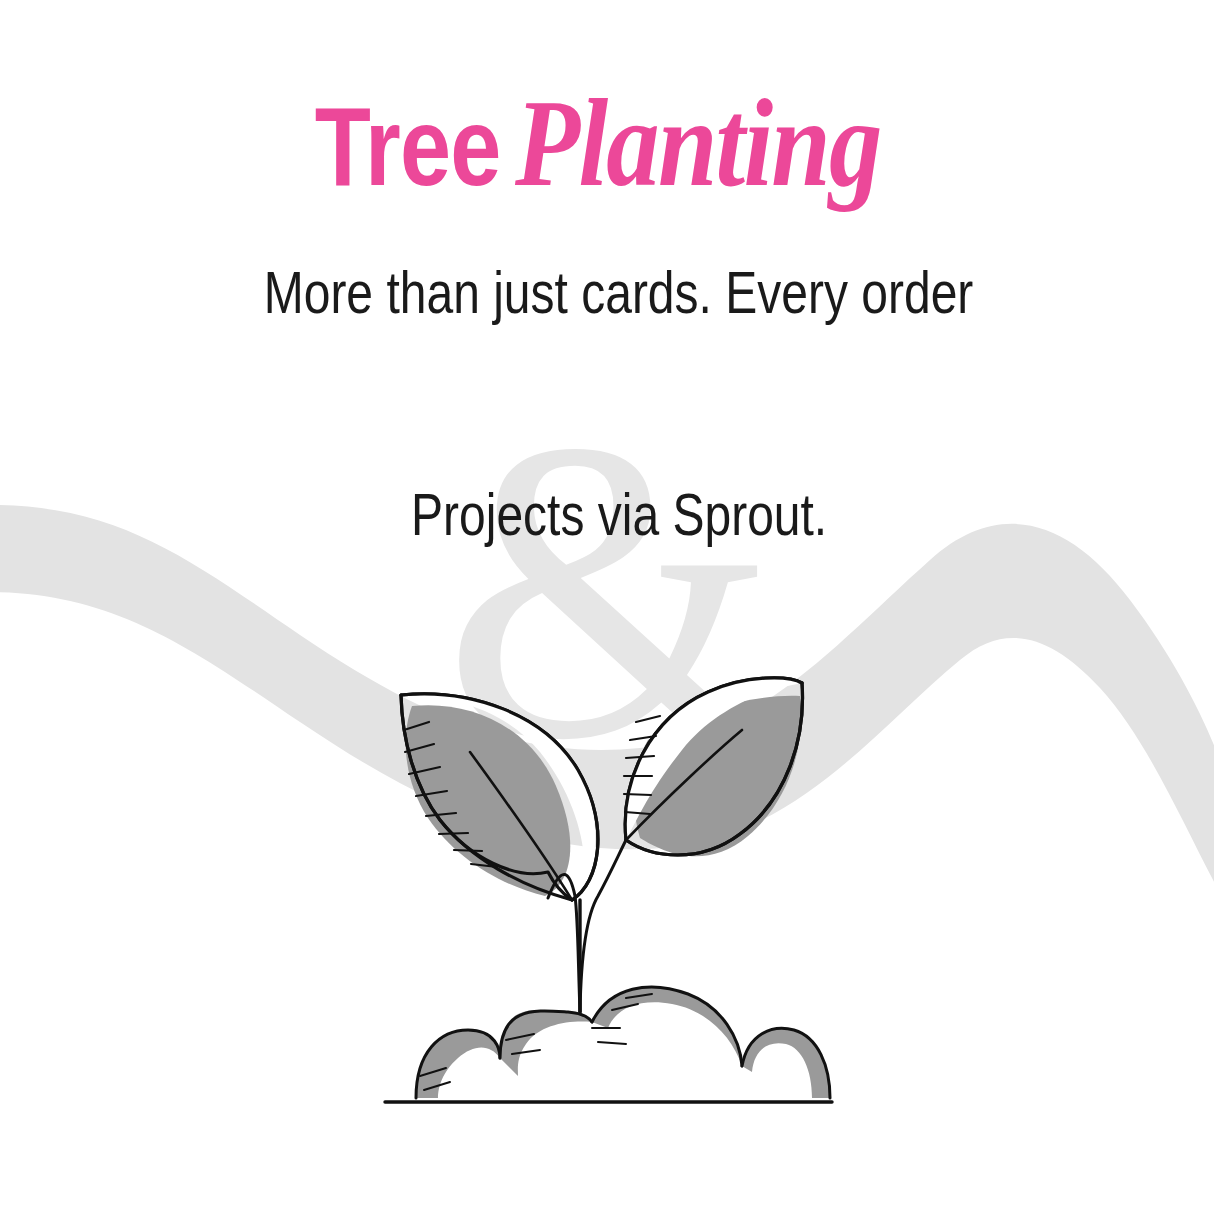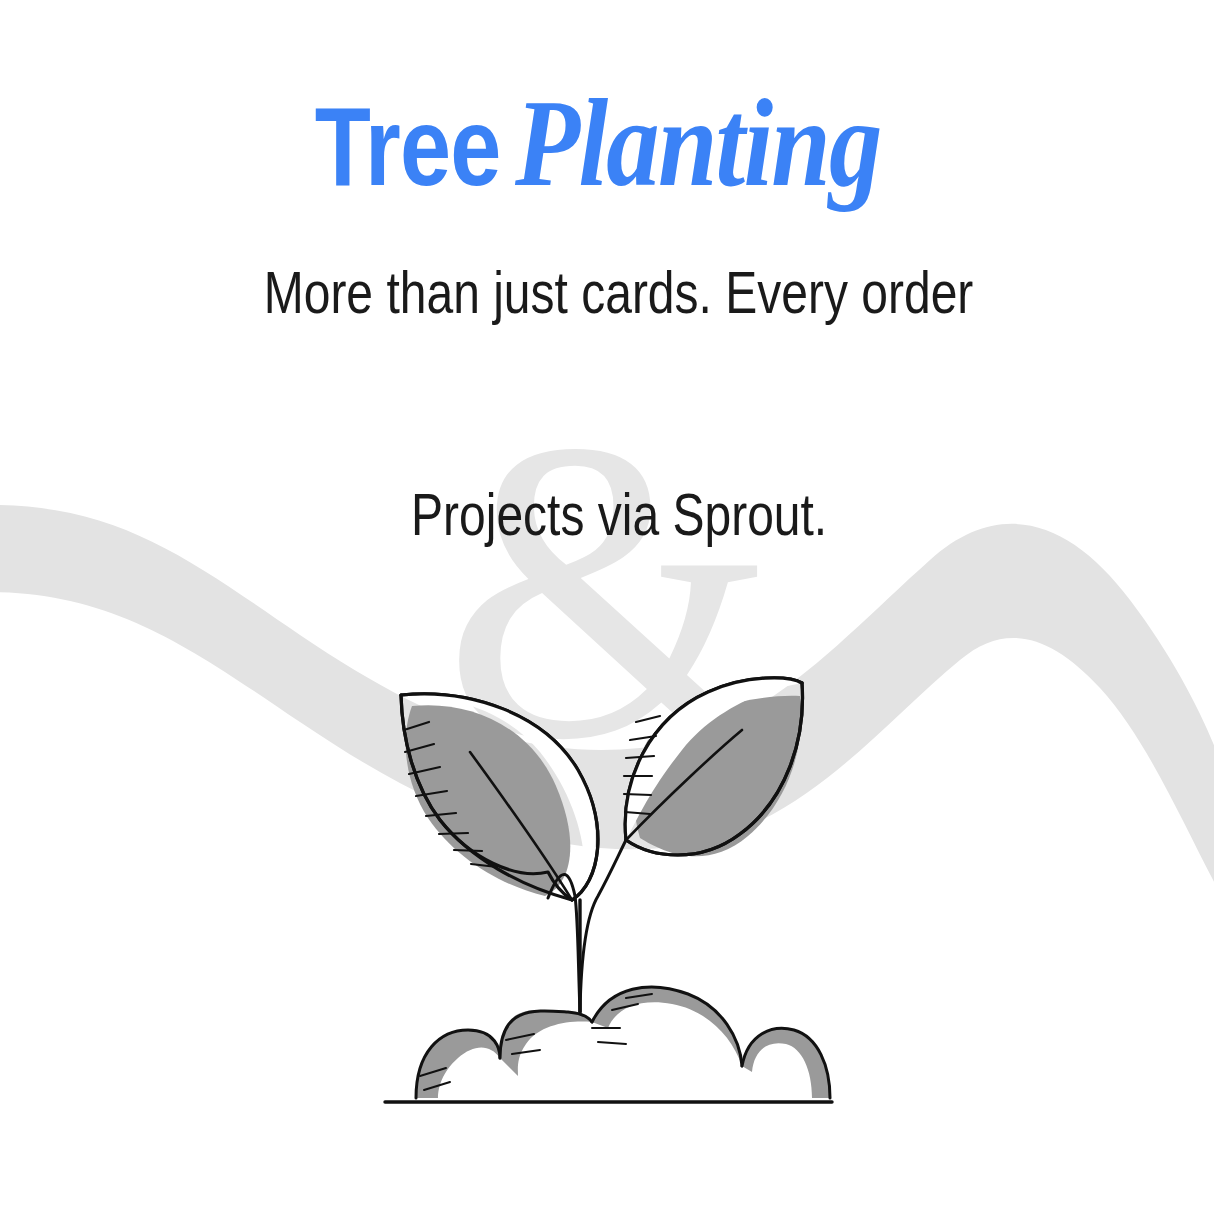--- a/index.html
+++ b/index.html
@@ -35,21 +35,21 @@
   #text-layer > * { pointer-events: auto; }
 
   .headline {
     position: absolute;
     top: 82px;
     left: 0;
     width: 1214px;
     text-align: center;
     line-height: 1.0;
     white-space: nowrap;
-    color: #3b82f6;
+    color: #ec4899;
   }
   .headline .hl-bold {
     font-family: "Liberation Sans Narrow", "Liberation Sans", sans-serif;
     font-weight: 700;
     font-size: 112px;
     letter-spacing: -1px;
     transform: scaleX(0.82);
     display: inline-block;
     transform-origin: right center;
   }

